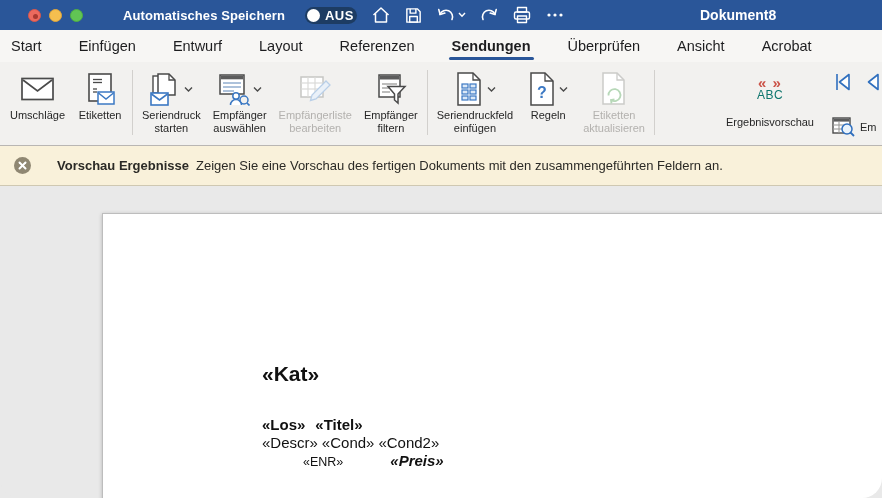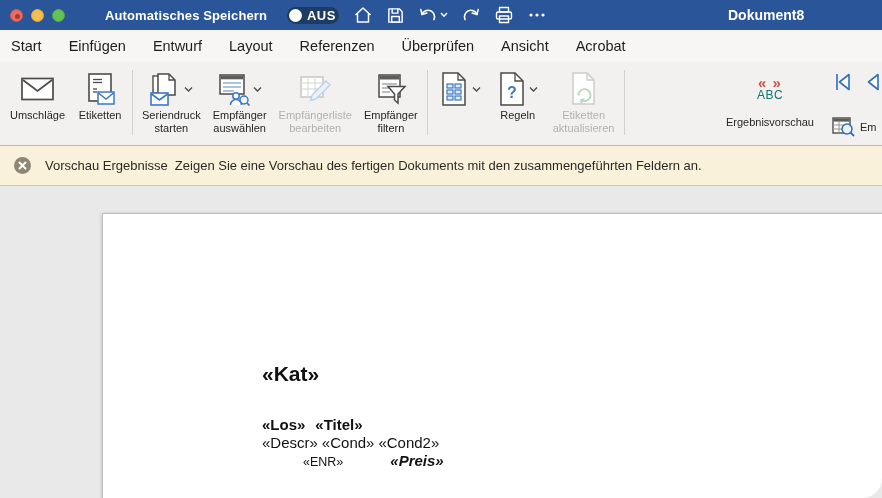--- a/index.html
+++ b/index.html
@@ -9,42 +9,43 @@
     position: relative; width: 882px; height: 498px;
     overflow: hidden; background: #e9e9e9;
     display: flex; flex-direction: column;
   }
 
   
   .titlebar {
     height: 30px; background: #2a5699; flex: 0 0 30px;
     display: flex; align-items: center; position: relative;
     color: #fff;
+    padding-left: 18px;
   }
   .traffic-lights { display: flex; gap: 8px; margin-left: 10px; }
   .tl { width: 13px; height: 13px; border-radius: 50%; position: relative; }
   .tl-red { background: #ec6a5e; border: 0.5px solid #d9574c; }
   .tl-red .dot { position: absolute; left: 4px; top: 4px; width: 5px; height: 5px; border-radius: 50%; background: #a93a31; }
   .tl-yellow { background: #f5bf4f; border: 0.5px solid #e0a63c; }
   .tl-green { background: #61c454; border: 0.5px solid #4faf43; }
   .autosave-label { margin-left: 40px; font-size: 13px; font-weight: 700; letter-spacing: 0.1px; }
   .autosave-toggle {
     margin-left: 20px; width: 52px; height: 17px; border-radius: 9px;
     background: #1d3c63; display: flex; align-items: center; position: relative;
   }
   .autosave-toggle .knob { position: absolute; left: 2px; top: 2px; width: 13px; height: 13px; border-radius: 50%; background: #fff; }
   .autosave-toggle .state { margin-left: 20px; font-size: 13px; font-weight: 700; letter-spacing: 0.5px; }
   .tb-icons { display: flex; align-items: center; gap: 13px; margin-left: 14px; }
   .tb-btn { display: flex; align-items: center; gap: 2px; cursor: default; }
-  .doc-title { position: absolute; left: 728px; top: 0; height: 30px; display: flex; align-items: center; font-size: 14px; font-weight: 700; }
+  .doc-title { position: absolute; left: 700px; top: 0; height: 30px; display: flex; align-items: center; font-size: 14px; font-weight: 700; }
 
   
   .tabrow {
     height: 32px; flex: 0 0 32px; background: #f7f6f4;
-    display: flex; align-items: center; gap: 25px; padding-left: 10px;
+    display: flex; align-items: center; gap: 35px; padding-left: 10px;
     font-size: 14.5px; color: #1d1d1f;
   }
   .tab { position: relative; height: 100%; display: flex; align-items: center; padding: 0 1px; white-space: nowrap; }
   .tab.active { font-weight: 700; }
   .tab.active::after {
     content: ""; position: absolute; left: -2px; right: -2px; bottom: 2px;
     height: 3px; background: #2a5699; border-radius: 2px;
   }
 
   
@@ -78,21 +79,21 @@
   .notifbar {
     height: 40px; flex: 0 0 40px; background: #f9f1da;
     border-bottom: 1px solid #cfc8b2;
     display: flex; align-items: center; padding-left: 14px;
     font-size: 13px; color: #2b2a26;
   }
   .notif-x {
     width: 17px; height: 17px; border-radius: 50%; background: #8f8772;
     display: flex; align-items: center; justify-content: center; flex: 0 0 17px;
   }
-  .notif-title { font-weight: 400; margin-left: 14px; white-space: nowrap; }
+  .notif-title { font-weight: 700; margin-left: 26px; white-space: nowrap; }
   .notif-msg { margin-left: 7px; white-space: nowrap; }
 
   
   .docarea { flex: 1; background: #e9e9e9; position: relative; overflow: hidden; border-radius: 20px; }
   .page {
     position: absolute; left: 102px; top: 27px; width: 800px; height: 420px;
     background: #fff; border: 1px solid #bdbdbd;
     box-shadow: 0 1px 4px rgba(0,0,0,0.22);
     padding: 148px 0 0 159px;
   }
@@ -169,20 +170,21 @@
     </div>
     <div class="doc-title">Dokument8</div>
   </div>
 
   <div class="tabrow">
     <div class="tab">Start</div>
     <div class="tab">Einfügen</div>
     <div class="tab">Entwurf</div>
     <div class="tab">Layout</div>
     <div class="tab">Referenzen</div>
+    <div class="tab active">Sendungen</div>
     <div class="tab">Überprüfen</div>
     <div class="tab">Ansicht</div>
     <div class="tab">Acrobat</div>
   </div>
 
   <div class="ribbon">
 
     <div class="rgroup">
       <div class="ritem">
         <div class="icon-row">
@@ -302,20 +304,21 @@
                 <rect x="8" y="24" width="6" height="4"></rect>
                 <rect x="16" y="24" width="6" height="4"></rect>
               </g>
             </svg>
           <span class="chev">
               <svg width="9" height="7" viewBox="0 0 9 7" fill="none" stroke="#4a4a4a" stroke-width="1.4">
                 <path d="M1 1.5 L4.5 5 L8 1.5"></path>
               </svg>
             </span>
         </div>
+        <div class="rlabel"><span>Seriendruckfeld</span><br><span>einfügen</span></div>
       </div>
       <div class="ritem">
         <div class="icon-row">
           <svg width="28" height="34" viewBox="0 0 28 34">
               <path d="M3 1 h14 l8 8 v24 h-22 z" fill="#fff" stroke="#4a4a4a" stroke-width="1.5"></path>
               <path d="M17 1 v8 h8" fill="none" stroke="#4a4a4a" stroke-width="1.3"></path>
               <text x="9" y="26" font-size="16" font-weight="bold" fill="#3b78c3" font-family="Liberation Sans, DejaVu Sans, sans-serif">?</text>
             </svg>
           <span class="chev">
               <svg width="9" height="7" viewBox="0 0 9 7" fill="none" stroke="#4a4a4a" stroke-width="1.4">

